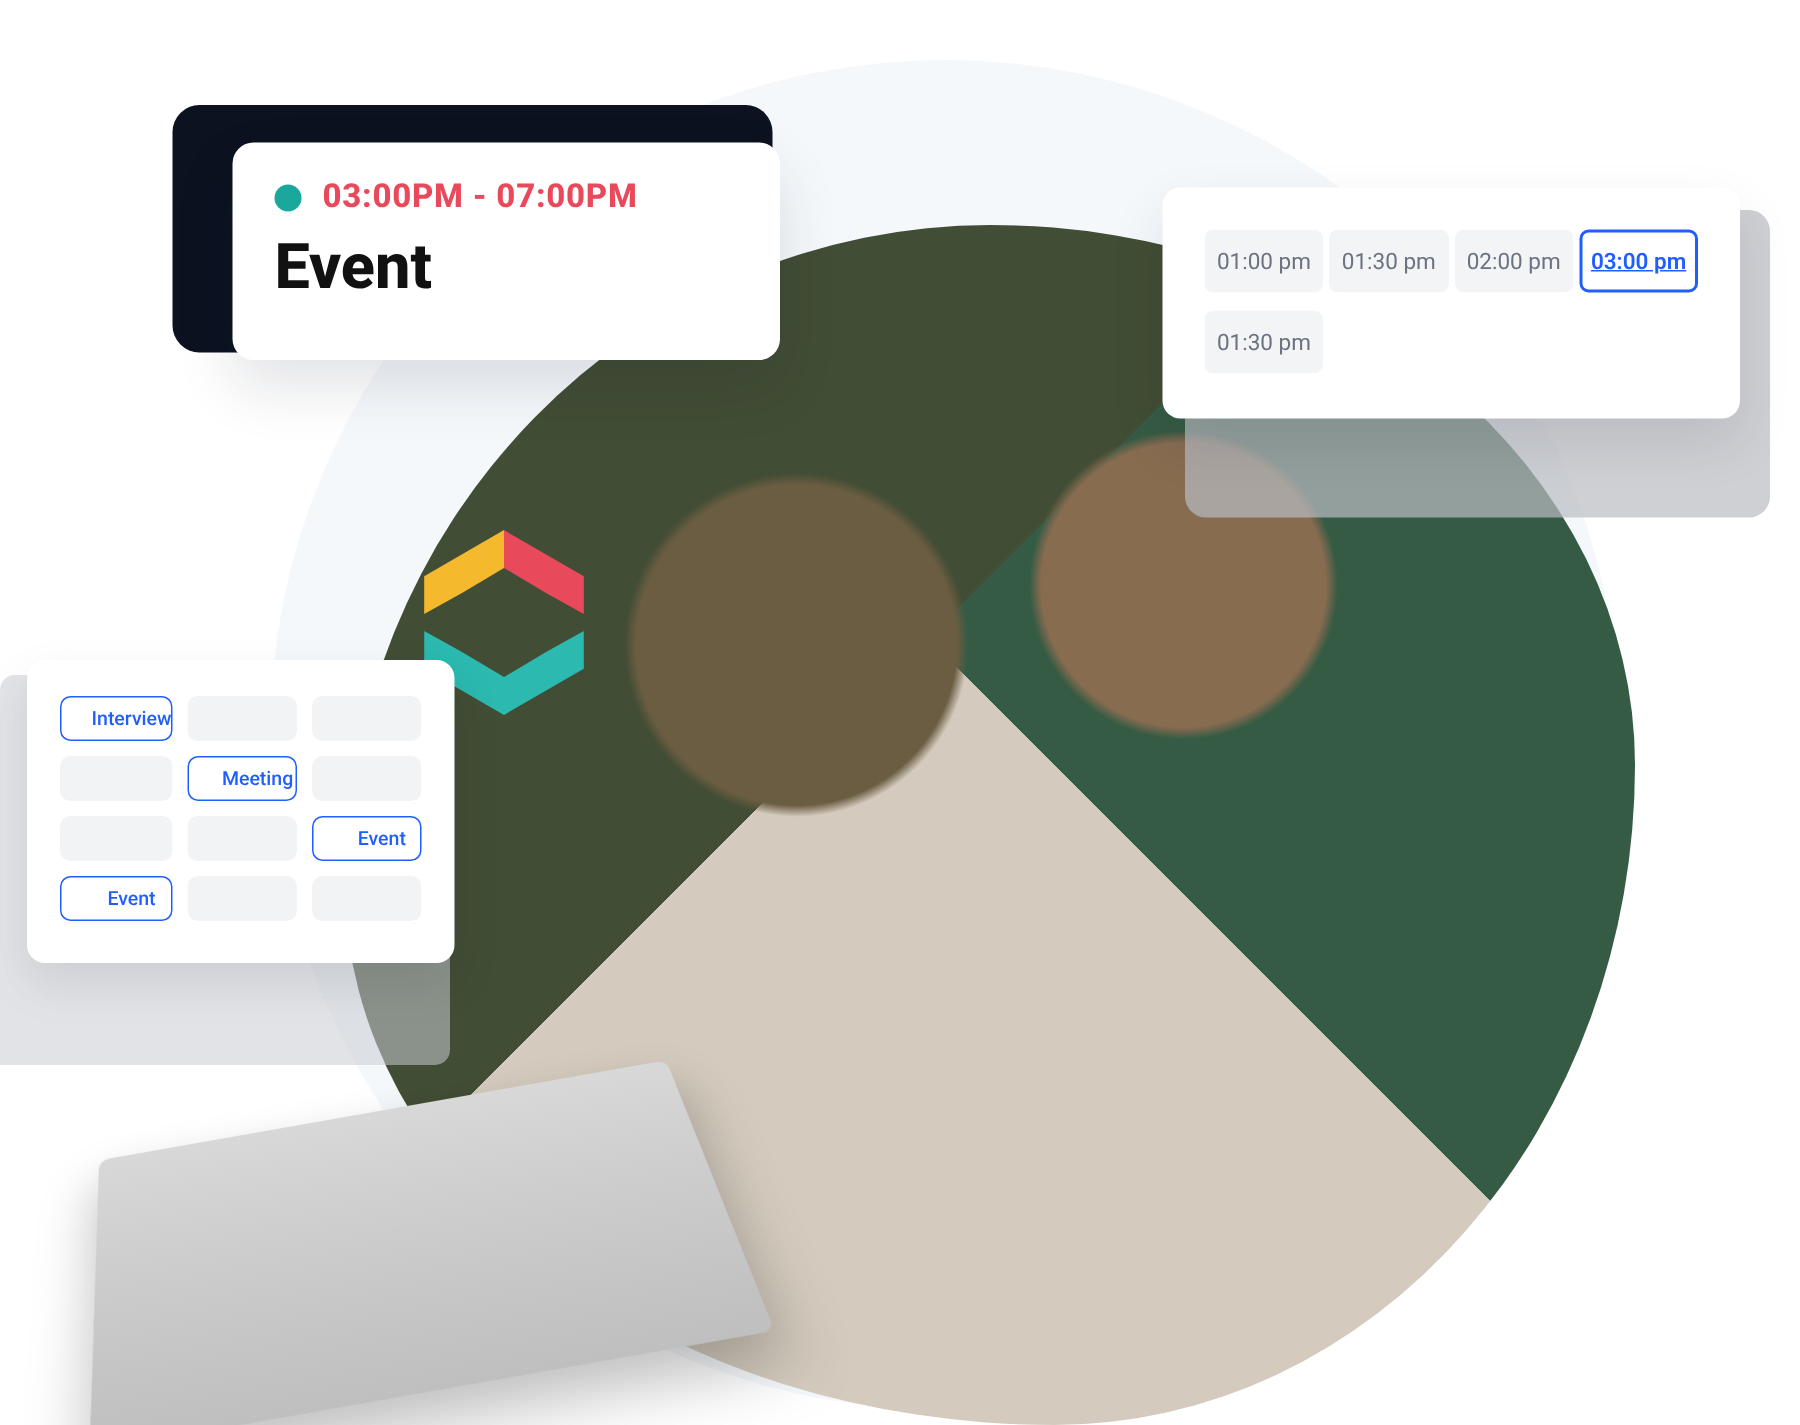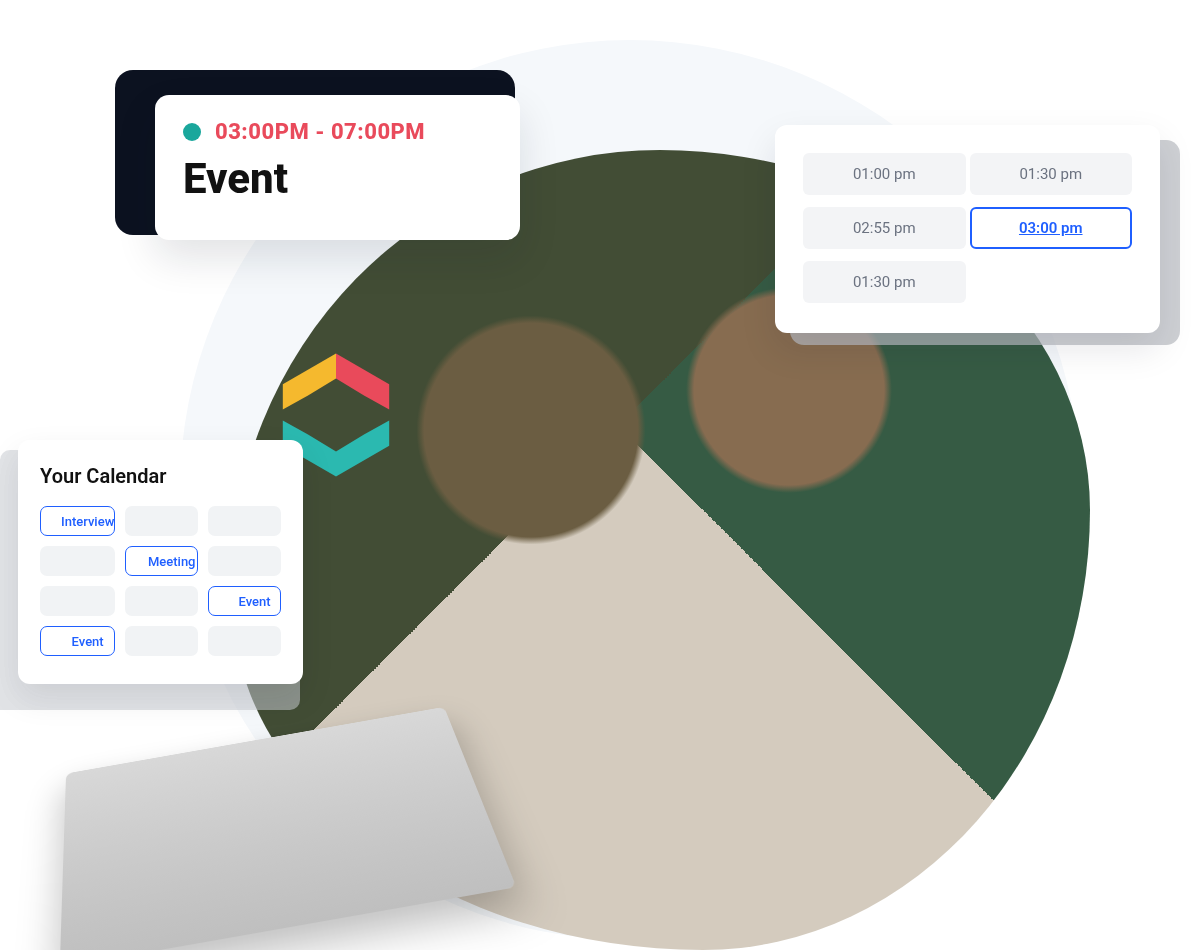--- a/index.html
+++ b/index.html
@@ -144,21 +144,21 @@
     z-index: 20;
   }
   .meeting-title {
     font-size: 26px;
     font-weight: 600;
     color: #111;
     margin-bottom: 20px;
   }
   .slot-grid {
     display: grid;
-    grid-template-columns: repeat(2, 1fr);
+    grid-template-columns: repeat(4, 1fr);
     gap: 12px 4px;
   }
   .slot {
     height: 42px;
     display: flex;
     align-items: center;
     justify-content: center;
     background: #f3f4f6;
     border-radius: 6px;
     font-size: 15px;
@@ -254,29 +254,28 @@
     <path d="M50 6 L50 24 L30 36 L12 46 L12 28 L50 6 Z" fill="#f5b92e"></path>
     <path d="M12 54 L30 64 L50 76 L70 64 L88 54 L88 72 L50 94 L12 72 Z" fill="#2bb9b0"></path>
   </svg>
 </div>
 
 <div class="meeting-shadow"></div>
 <div class="meeting-card">
   <div class="slot-grid">
     <div class="slot">01:00 pm</div>
     <div class="slot">01:30 pm</div>
-    <div class="slot">02:55 pm</div>
+    <div class="slot">02:00 pm</div>
     <div class="slot selected">03:00 pm</div>
     <div class="slot">01:30 pm</div>
   </div>
 </div>
 
 <div class="calendar-shadow"></div>
 <div class="calendar-card">
-  <div class="calendar-title">Your Calendar</div>
   <div class="cal-grid">
     <div class="cal-entry filled">Interview</div>
     <div class="cal-entry"></div>
     <div class="cal-entry"></div>
 
     <div class="cal-entry"></div>
     <div class="cal-entry filled">Meeting</div>
     <div class="cal-entry"></div>
 
     <div class="cal-entry"></div>

